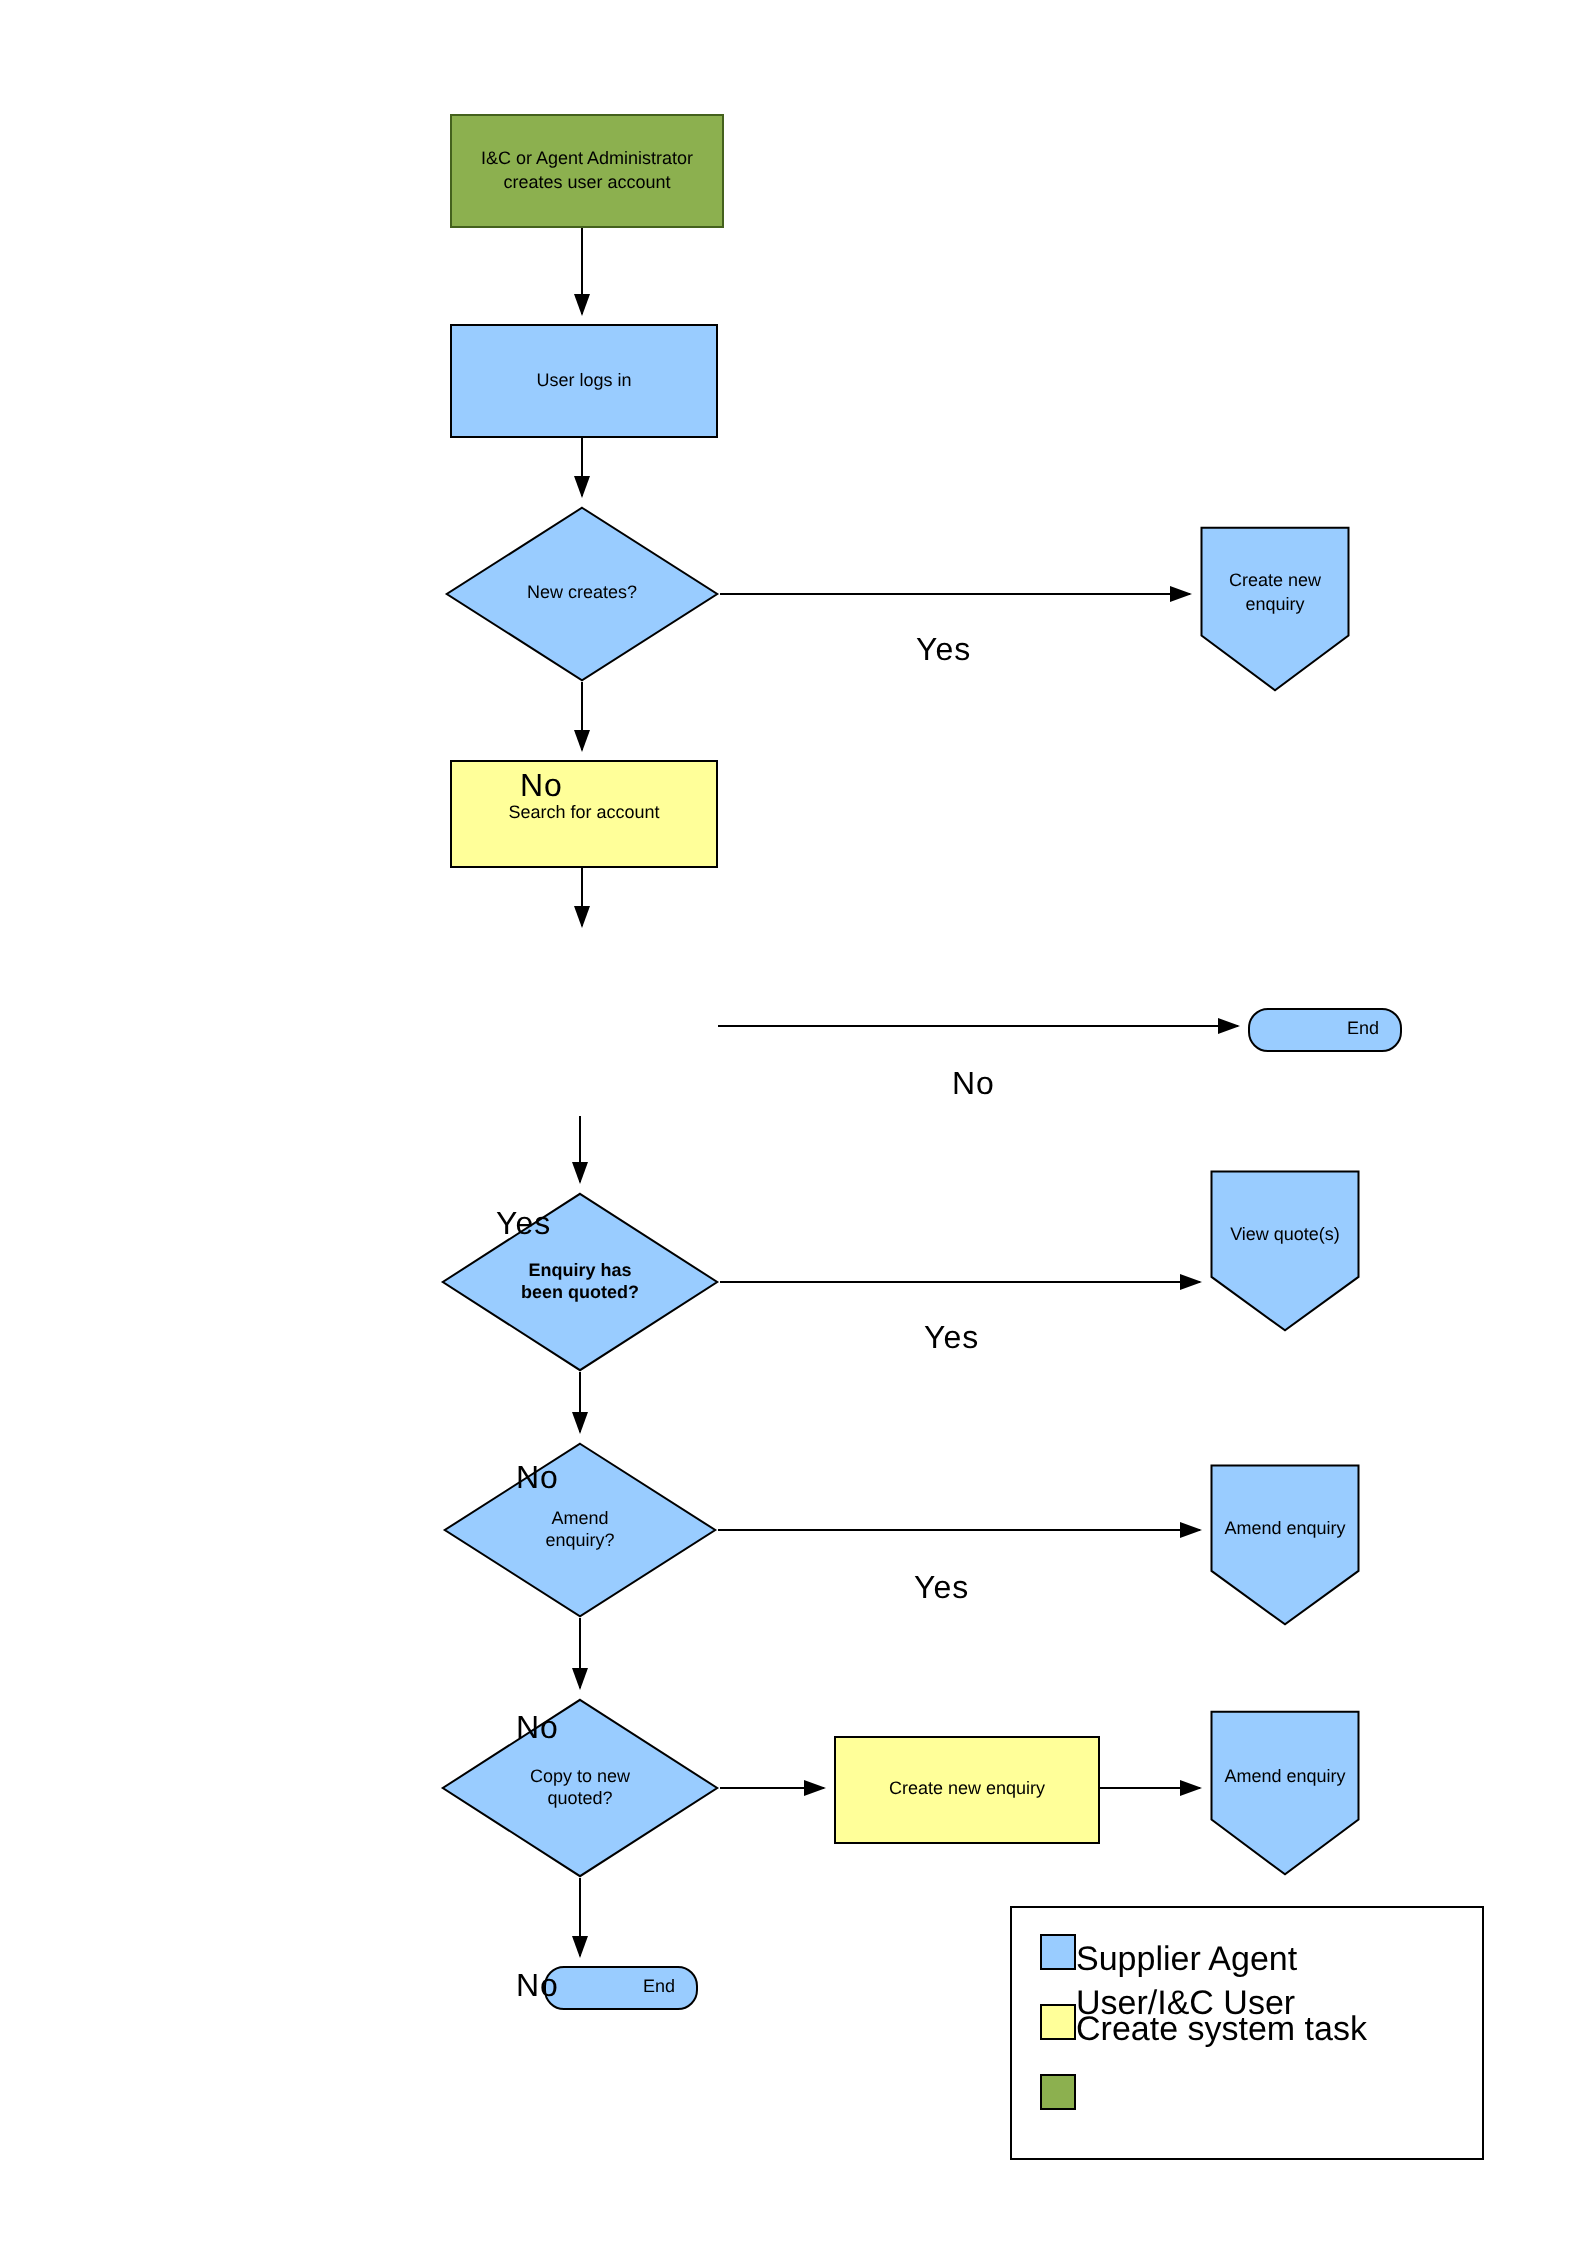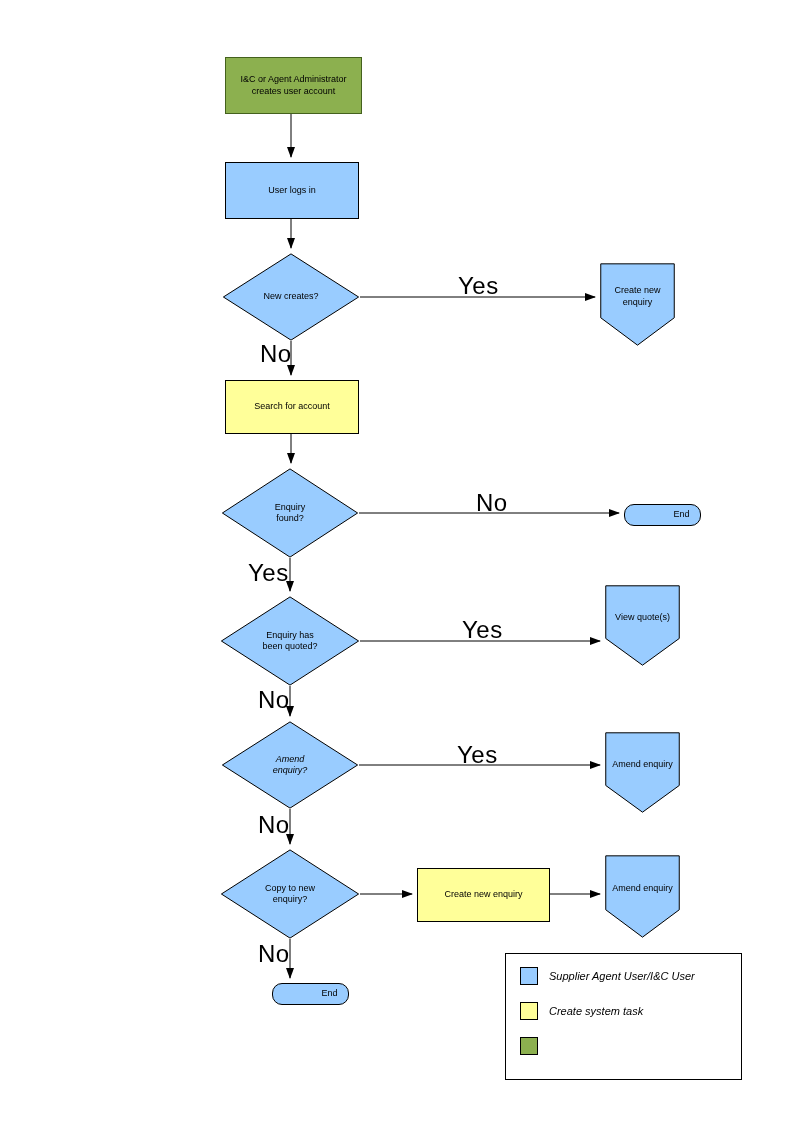--- a/index.html
+++ b/index.html
@@ -13,29 +13,29 @@
   .user { background: var(--user-task, #99CCFF); }
   .system { background: var(--system-task, #FFFF99); }
 
   .shape-svg { position: absolute; left: 0; top: 0; width: 100%; height: 100%; }
   .diamond polygon, .pentagon polygon { stroke: #000; fill: var(--user-task, #99CCFF); }
   .lbl { position: relative; z-index: 1; padding: 1px 2px; }
   .pentagon { padding-bottom: 16px; }
 
   .terminator { border: 1px solid #000; border-radius: 10px; background: var(--user-task, #99CCFF); padding-left: 38px; }
 
-  .edge-label { position: absolute; font-size: 24px; letter-spacing: 0.5px; }
+  .edge-label { position: absolute; font-size: 16px; letter-spacing: 0.5px; margin-top: 45px; }
 
   .arrows { position: absolute; left: 0; top: 0; pointer-events: none; }
   .arrows line { stroke: #000; stroke-width: 1; }
 
   #legend { position: absolute; left: 505px; top: 953px; width: 235px; height: 125px;
             border: 1px solid #000; background: #fff; }
-  .legend-item { position: absolute; left: 14px; display: flex; gap: 11px; font-size: 11px;
-                 align-items: flex-start; font-style: italic; }
+  .legend-item { position: absolute; left: 14px; display: flex; font-size: 17px;
+                 align-items: flex-start; }
   .swatch { width: 16px; height: 16px; border: 1px solid #000; flex: 0 0 auto; }
   .legend-item .ltext { padding-top: 2px; max-width: 180px; line-height: 1.3; }
 </style>
 </head>
 <body>
 
 <div id="canvas">
 
   <svg class="arrows" width="794" height="1123" aria-hidden="true">
     <defs>
@@ -78,64 +78,58 @@
     <svg class="shape-svg" viewBox="0 0 100 100" preserveAspectRatio="none">
       <polygon points="1,1 99,1 99,66 50,99 1,66" vector-effect="non-scaling-stroke"></polygon>
     </svg>
     <span class="lbl" style="max-width:56px;">Create new enquiry</span>
   </div>
 
   <div class="node rect system" style="left:225px; top:380px; width:132px; height:52px;">
     <span class="lbl">Search for account</span>
   </div>
 
-  <div class="node diamond" style="left:221px; top:468px; width:138px; height:90px;">
-    <svg class="shape-svg" viewBox="0 0 100 100" preserveAspectRatio="none">
-      <polygon points="50,1 99,50 50,99 1,50" vector-effect="non-scaling-stroke"></polygon>
-    </svg>
-    <span class="lbl" style="max-width:46px;">Enquiry found?</span>
-  </div>
 
   <div class="node terminator" style="left:624px; top:504px; width:37px; height:20px;">
     <span class="lbl">End</span>
   </div>
 
   <div class="node diamond" style="left:220px; top:596px; width:140px; height:90px;">
     <svg class="shape-svg" viewBox="0 0 100 100" preserveAspectRatio="none">
       <polygon points="50,1 99,50 50,99 1,50" vector-effect="non-scaling-stroke"></polygon>
     </svg>
-    <span class="lbl" style="max-width:64px;">Enquiry has been quoted?</span>
+    <span class="lbl" style="max-width:64px;font-weight:bold;">Enquiry has been quoted?</span>
   </div>
 
   <div class="node pentagon" style="left:605px; top:585px; width:75px; height:65px;">
     <svg class="shape-svg" viewBox="0 0 100 100" preserveAspectRatio="none">
       <polygon points="1,1 99,1 99,66 50,99 1,66" vector-effect="non-scaling-stroke"></polygon>
     </svg>
     <span class="lbl">View quote(s)</span>
   </div>
 
   <div class="node diamond" style="left:221px; top:721px; width:138px; height:88px;">
     <svg class="shape-svg" viewBox="0 0 100 100" preserveAspectRatio="none">
       <polygon points="50,1 99,50 50,99 1,50" vector-effect="non-scaling-stroke"></polygon>
     </svg>
-    <span class="lbl" style="max-width:46px;font-style:italic;">Amend enquiry?</span>
+    <span class="lbl" style="max-width:46px;">Amend enquiry?</span>
   </div>
 
   <div class="node pentagon" style="left:605px; top:732px; width:75px; height:65px;">
     <svg class="shape-svg" viewBox="0 0 100 100" preserveAspectRatio="none">
       <polygon points="1,1 99,1 99,66 50,99 1,66" vector-effect="non-scaling-stroke"></polygon>
     </svg>
     <span class="lbl">Amend enquiry</span>
   </div>
 
   <div class="node diamond" style="left:220px; top:849px; width:140px; height:90px;">
     <svg class="shape-svg" viewBox="0 0 100 100" preserveAspectRatio="none">
       <polygon points="50,1 99,50 50,99 1,50" vector-effect="non-scaling-stroke"></polygon>
     </svg>
-    <span class="lbl" style="max-width:66px;">Copy to new enquiry?</span>
+    <span class="lbl" style="max-width:66px;">Copy to new quoted?</span>
   </div>
 
   <div class="node rect system" style="left:417px; top:868px; width:131px; height:52px;">
     <span class="lbl">Create new enquiry</span>
   </div>
 
   <div class="node pentagon" style="left:605px; top:855px; width:75px; height:67px;">
     <svg class="shape-svg" viewBox="0 0 100 100" preserveAspectRatio="none">
       <polygon points="1,1 99,1 99,66 50,99 1,66" vector-effect="non-scaling-stroke"></polygon>
     </svg>

